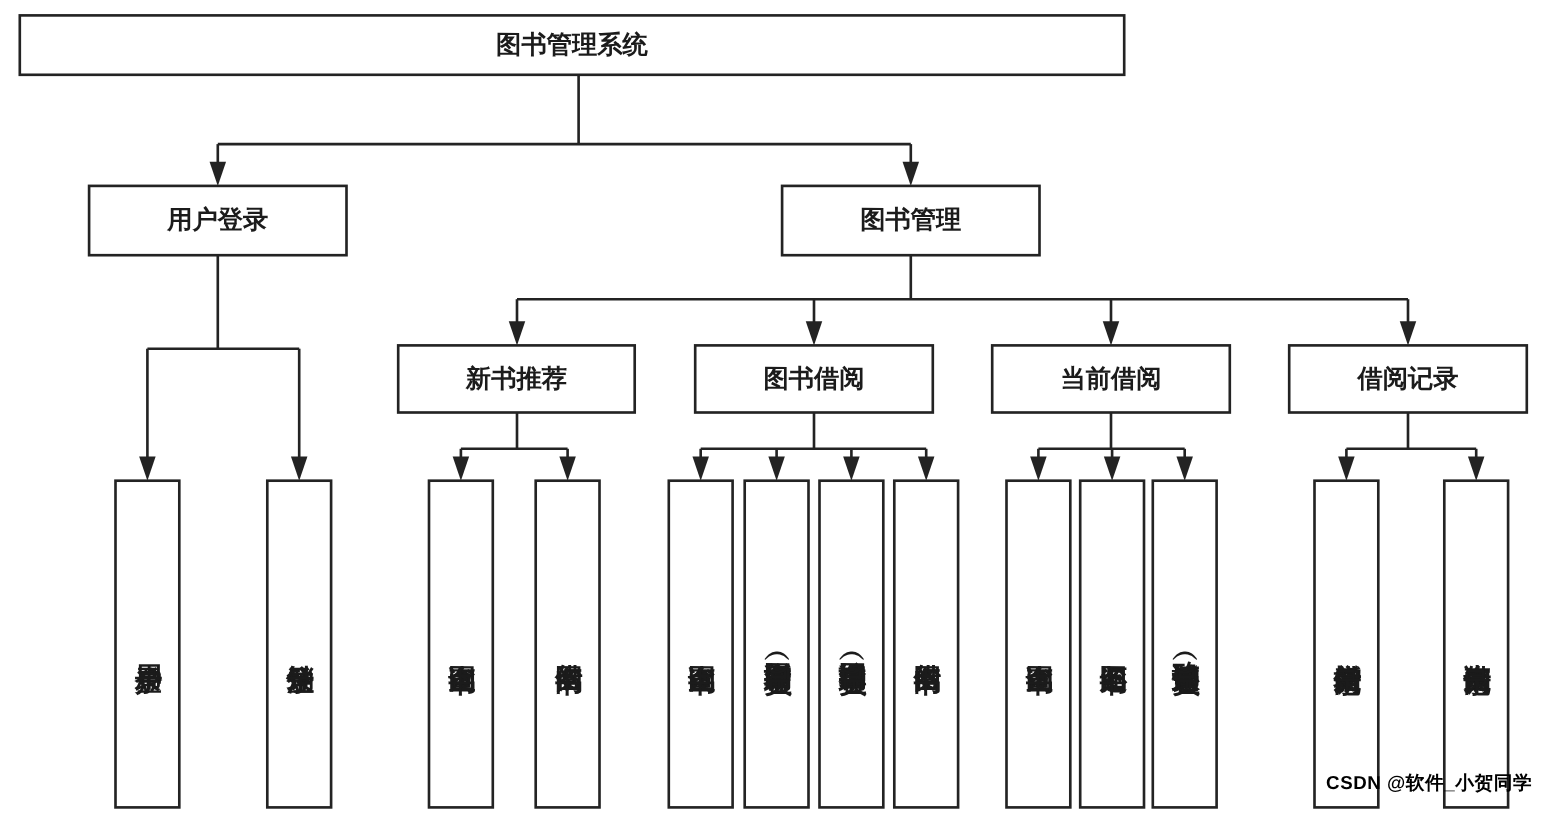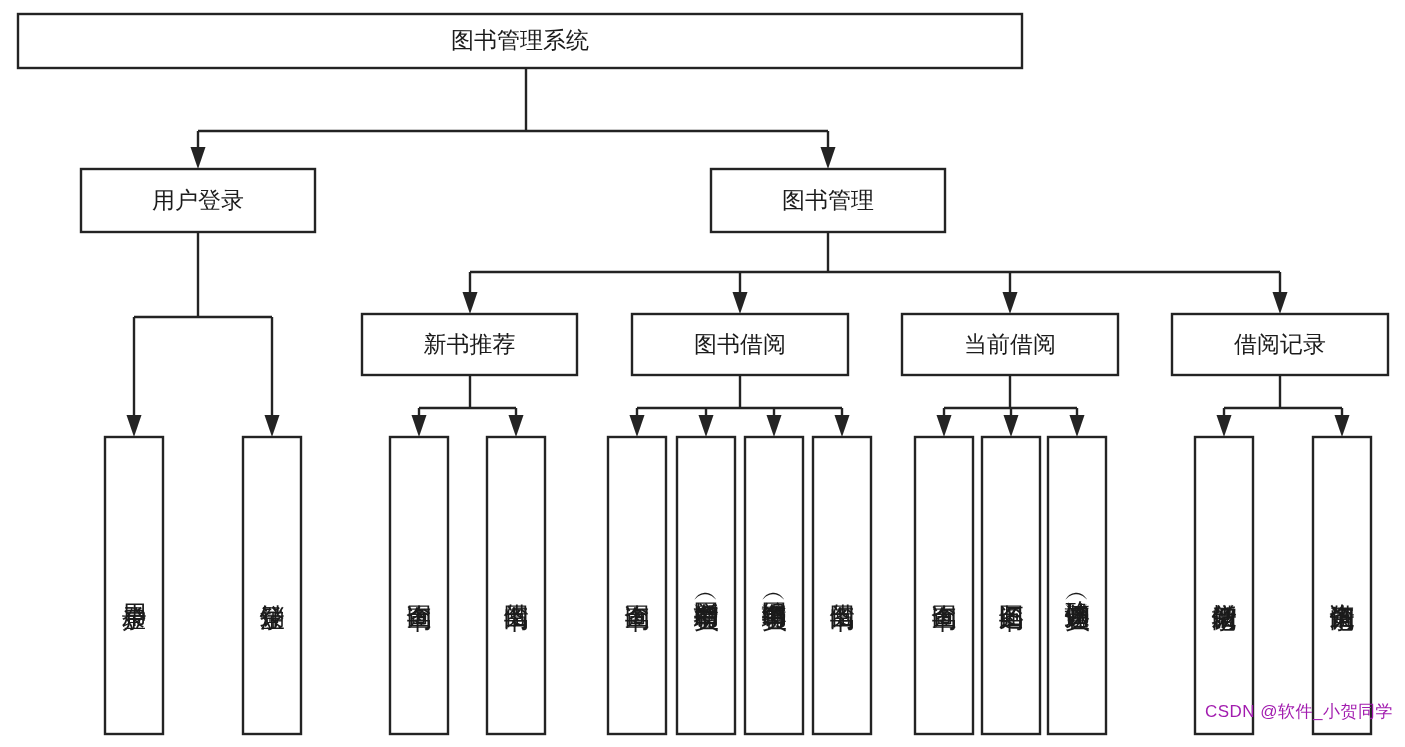--- a/index.html
+++ b/index.html
@@ -11,20 +11,21 @@
     width: 1405px;
     height: 747px;
     font-family: "Liberation Sans", "DejaVu Sans", sans-serif;
     overflow: hidden;
     position: relative;
   }
   #diagram-root {
     position: relative;
     width: 1405px;
     height: 729px;
+    font-weight: bold;
   }
   svg.diagram-svg {
     position: absolute;
     top: 0;
     left: 0;
     width: 1405px;
     height: 747px;
     display: block;
   }
   .node-box {
@@ -64,21 +65,21 @@
     letter-spacing: 1px;
     white-space: nowrap;
     pointer-events: none;
   }
   .watermark {
     position: absolute;
     right: 12px;
     bottom: 6px;
     font-family: "Liberation Sans", "DejaVu Sans", sans-serif;
     font-size: 17px;
-    color: #a21caf;
+    color: #000000;
     letter-spacing: 0.5px;
     user-select: none;
   }
 </style>
 </head>
 <body>
 
 <div id="diagram-root">
 
   <svg class="diagram-svg" viewBox="0 0 1405 747">

